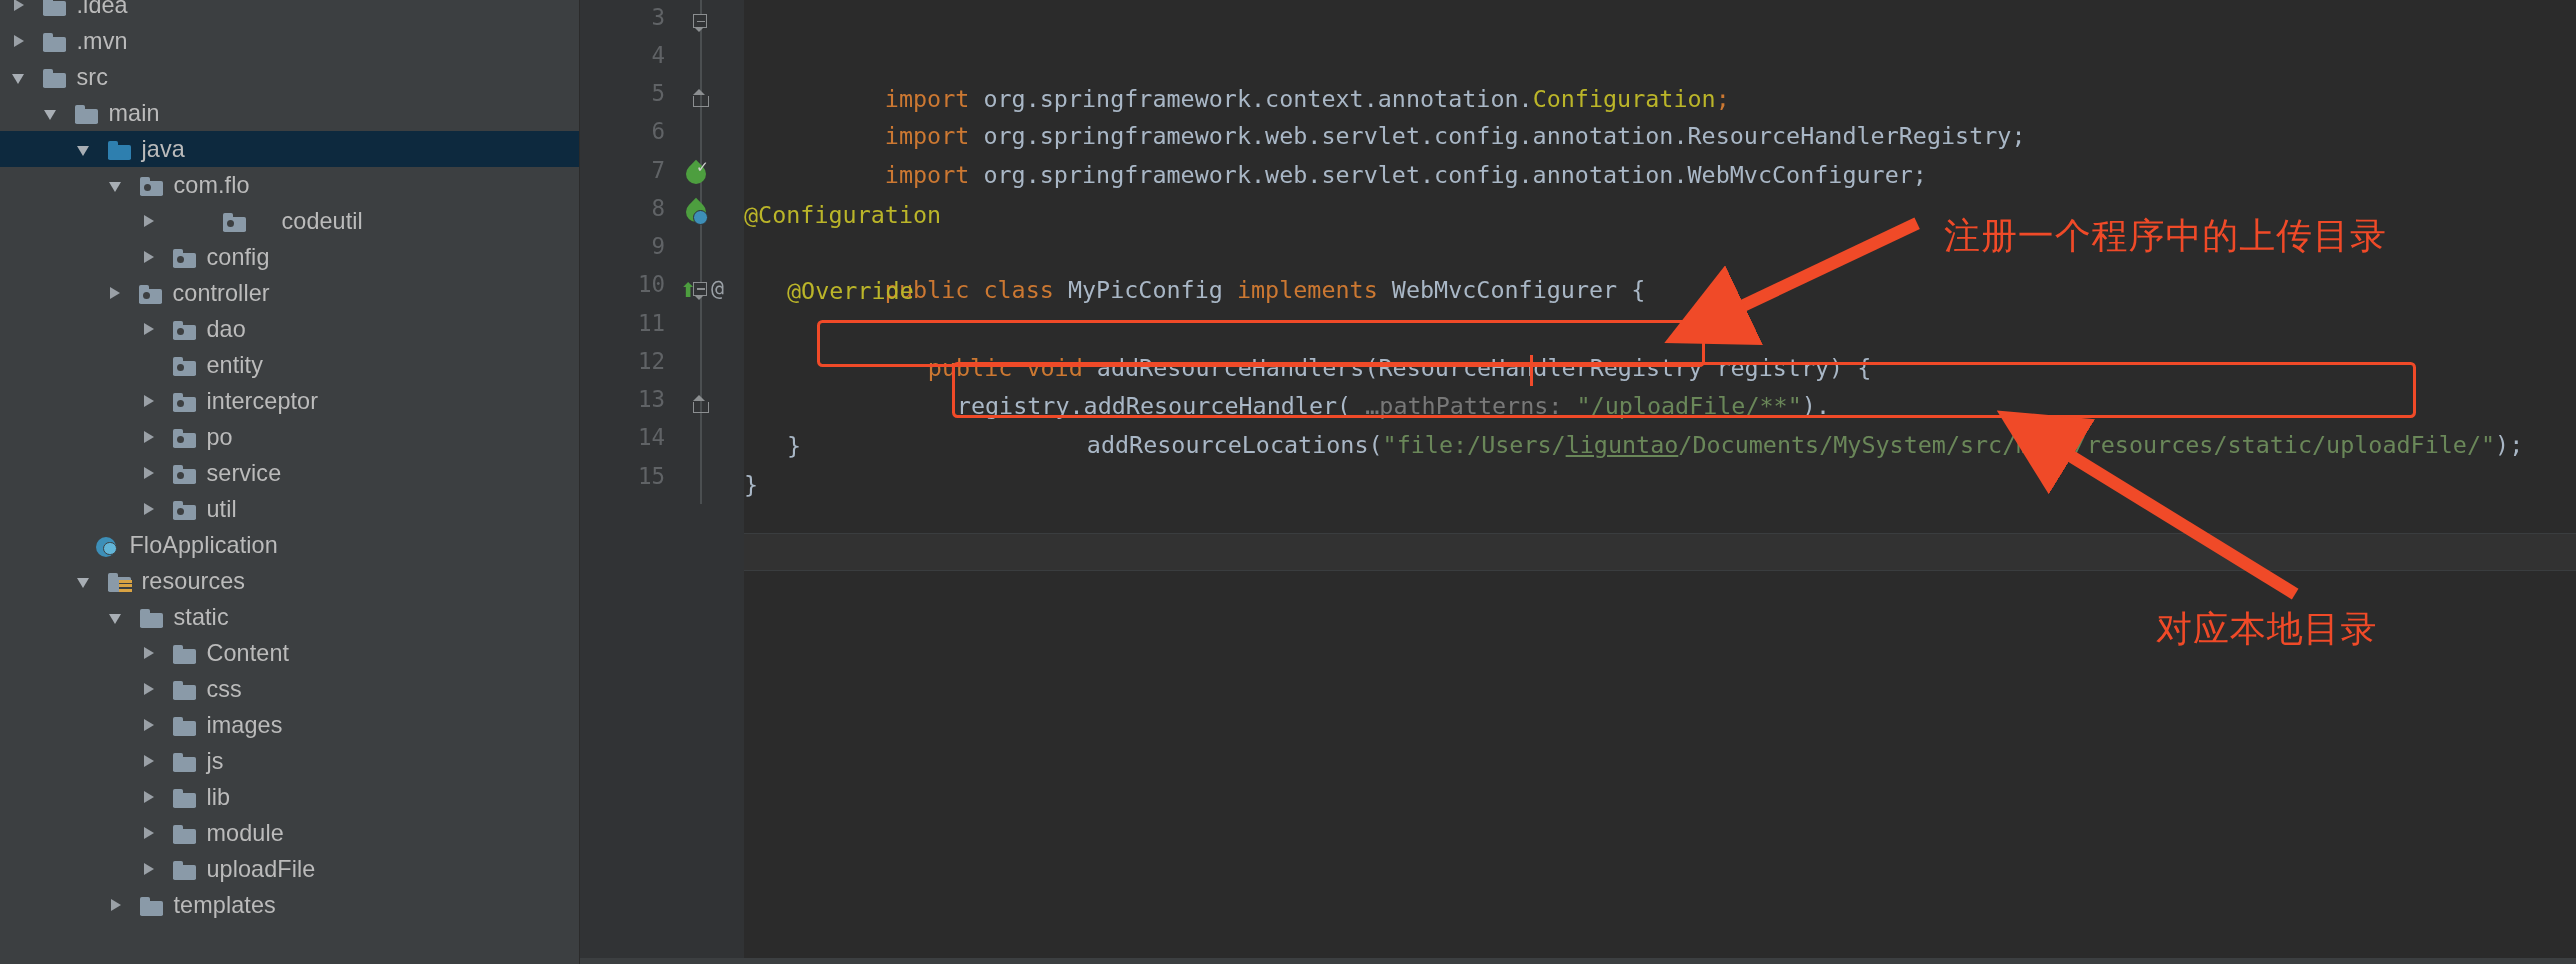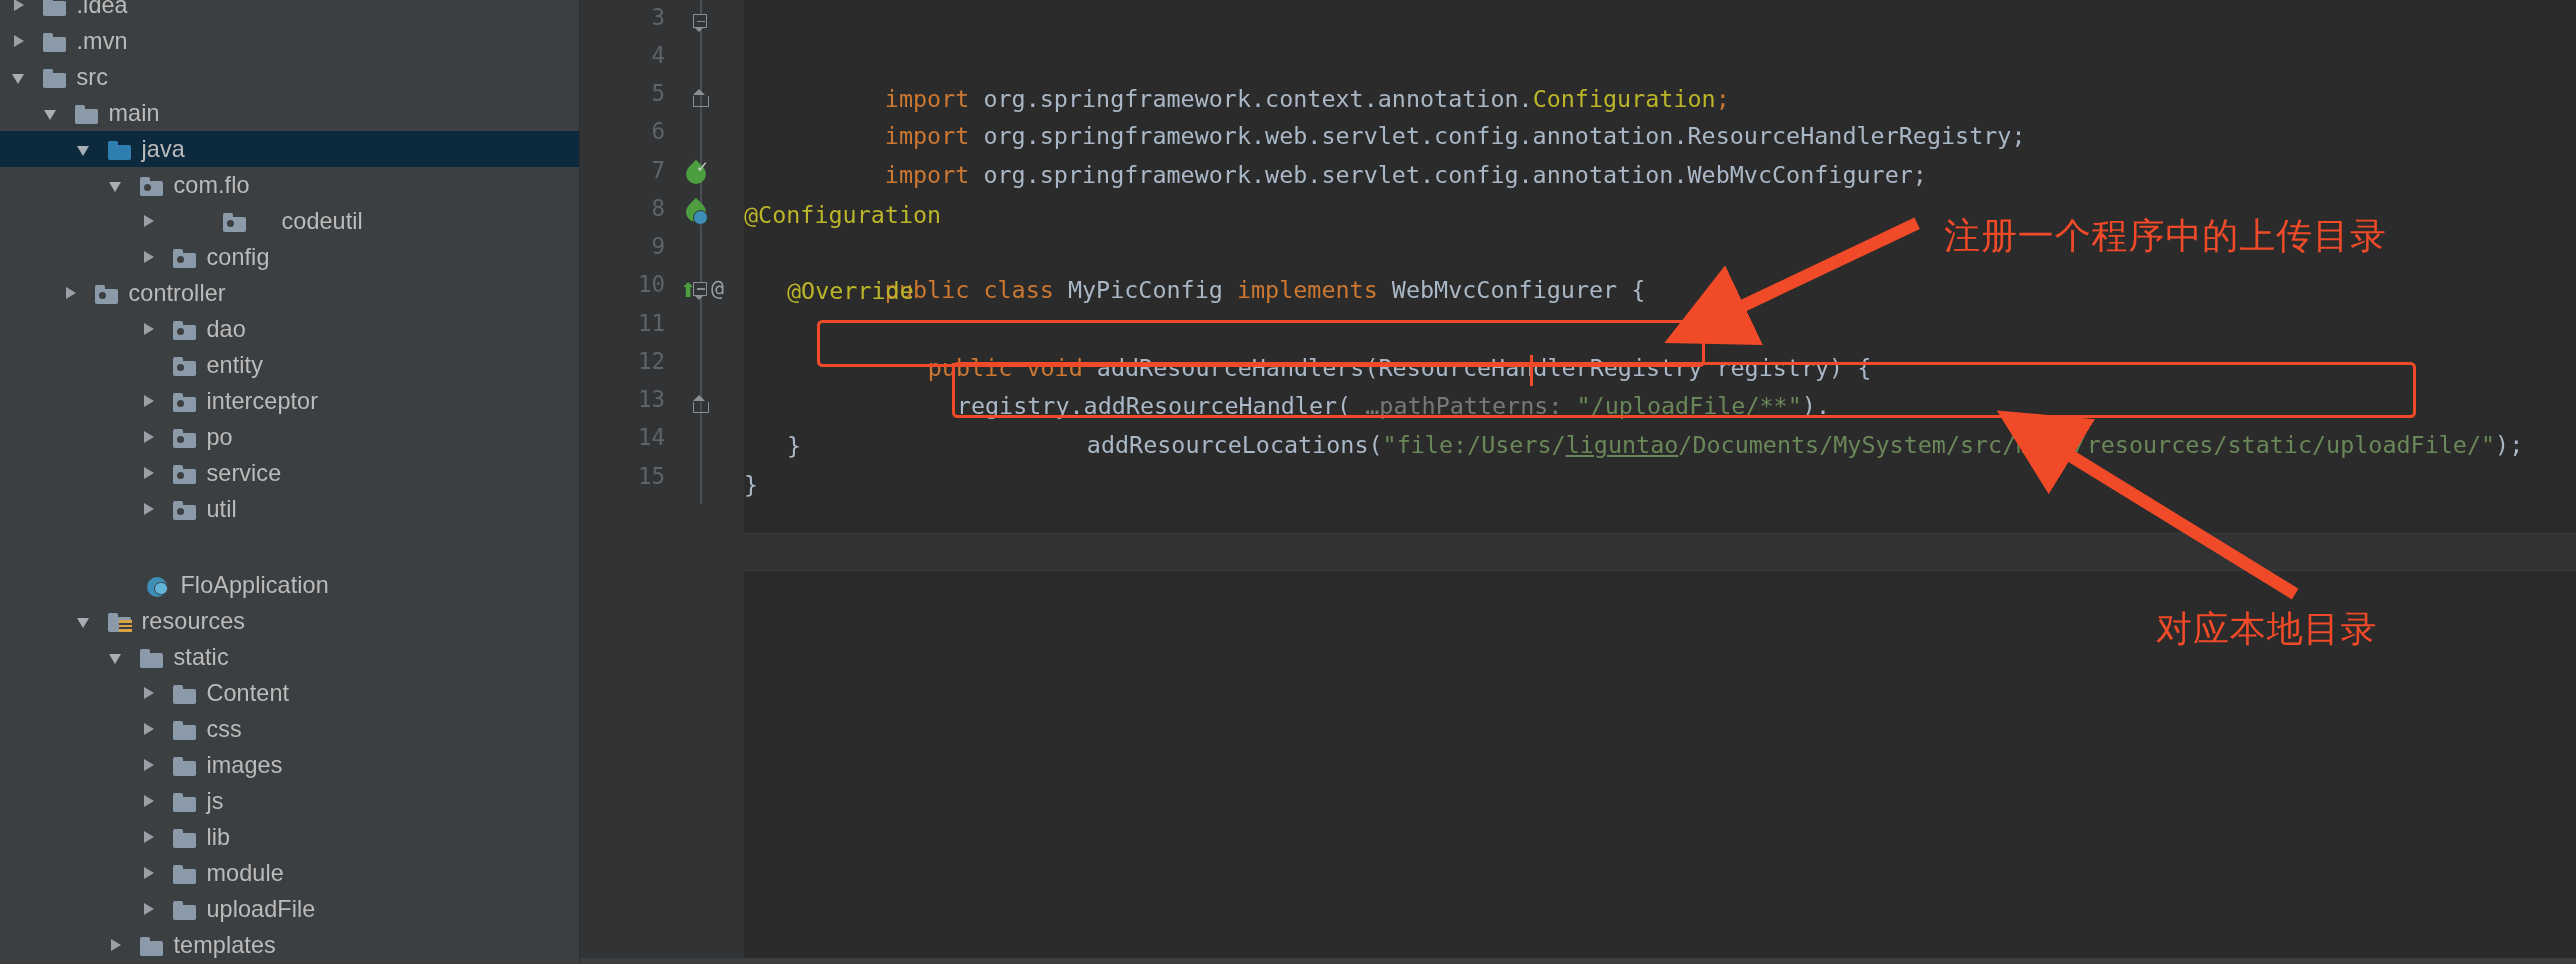--- a/index.html
+++ b/index.html
@@ -342,21 +342,21 @@
           <span class="tree-label">codeutil</span>
         </div>
         <div class="tree-row" style="padding-left: 139px;">
           <span class="arrow closed"></span>
           <span style="display: inline-block; width: 9px;"></span>
           <span class="ico folder pkg">
             <span class="dot"></span>
           </span>
           <span class="tree-label">config</span>
         </div>
-        <div class="tree-row" style="padding-left: 61px;">
+        <div class="tree-row" style="padding-left: 105px;">
           <span class="arrow closed"></span>
           <span style="display: inline-block; width: 9px;"></span>
           <span class="ico folder pkg">
             <span class="dot"></span>
           </span>
           <span class="tree-label">controller</span>
         </div>
         <div class="tree-row" style="padding-left: 139px;">
           <span class="arrow closed"></span>
           <span style="display: inline-block; width: 9px;"></span>
@@ -398,21 +398,21 @@
           <span class="tree-label">service</span>
         </div>
         <div class="tree-row" style="padding-left: 139px;">
           <span class="arrow closed"></span>
           <span style="display: inline-block; width: 9px;"></span>
           <span class="ico folder pkg">
             <span class="dot"></span>
           </span>
           <span class="tree-label">util</span>
         </div>
-        <div class="tree-row" style="padding-left: 113px; margin-top: 40px;">
+        <div class="tree-row" style="padding-left: 62px;">
           <span class="arrow "></span>
           <span style="display: inline-block; width: 9px;"></span>
           <span class="ico cls">
             <span class="circ"></span>
             <span class="circ2"></span>
           </span>
           <span class="tree-label">FloApplication</span>
         </div>
         <div class="tree-row" style="padding-left: 74px;">
           <span class="arrow open"></span>

